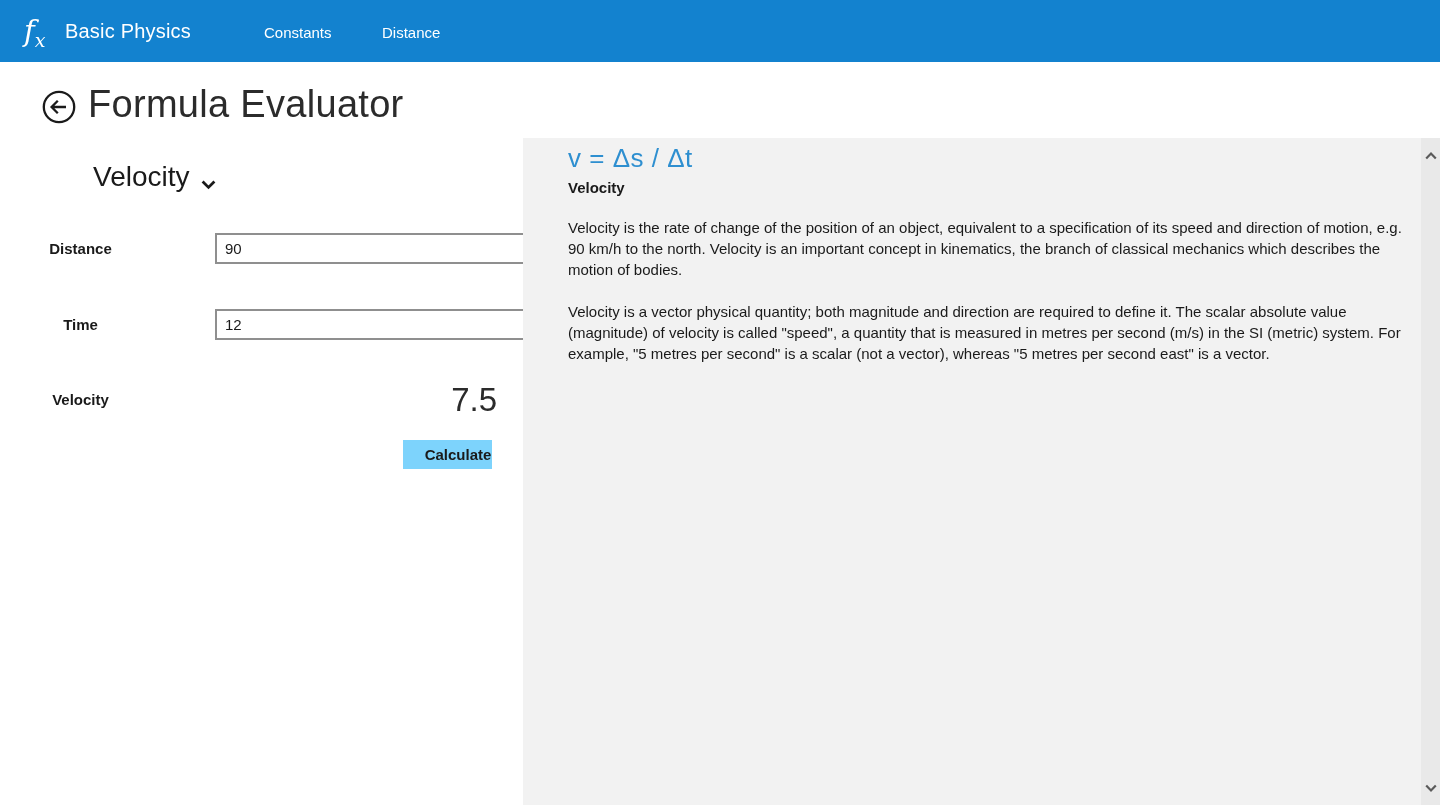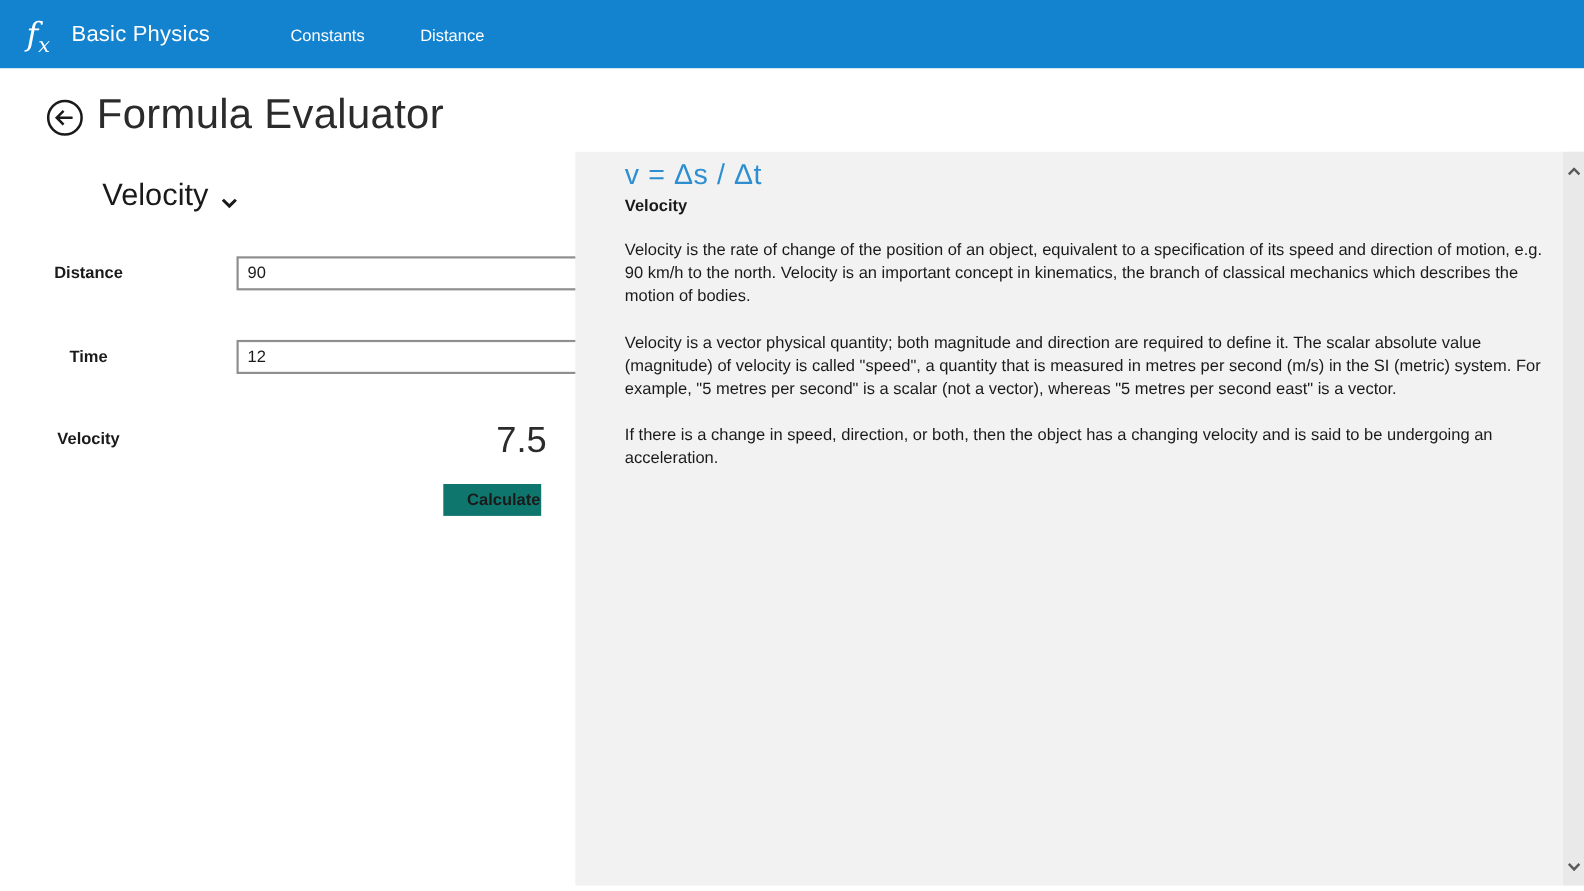--- a/index.html
+++ b/index.html
@@ -67,21 +67,21 @@
   .inp-distance { top:233px; }
   .inp-time     { top:309px; }
 
   .result-value {
     position:absolute; left:179px; top:381px; width:318px; text-align:right;
     font-size:33px; font-weight:200; color:#2b2b2b;
   }
 
   .calculate-button {
     position:absolute; left:403px; top:440px; width:89px; height:29px;
-    background:#0f766e; border:none; cursor:pointer;
+    background:#7dd3fc; border:none; cursor:pointer;
     font-family:"Liberation Sans", sans-serif;
     font-size:15px; font-weight:600; color:#1a1a1a;padding-left:21px;
   }
 
   
   .info-panel {
     position:absolute; left:523px; top:138px; width:917px; height:667px;
     background:#f2f2f2;
   }
   .info-content { position:absolute; left:45px; top:5px; width:840px; }
@@ -146,21 +146,20 @@
 <div class="result-value">7.5</div>
 
 <button class="calculate-button">Calculate</button>
 
 <div class="info-panel">
   <div class="info-content">
     <div class="info-formula">v = Δs / Δt</div>
     <div class="info-heading">Velocity</div>
     <p class="info-paragraph">Velocity is the rate of change of the position of an object, equivalent to a specification of its speed and direction of motion, e.g. 90 km/h to the north. Velocity is an important concept in kinematics, the branch of classical mechanics which describes the motion of bodies.</p>
     <p class="info-paragraph">Velocity is a vector physical quantity; both magnitude and direction are required to define it. The scalar absolute value (magnitude) of velocity is called "speed", a quantity that is measured in metres per second (m/s) in the SI (metric) system. For example, "5 metres per second" is a scalar (not a vector), whereas "5 metres per second east" is a vector.</p>
-    <p class="info-paragraph">If there is a change in speed, direction, or both, then the object has a changing velocity and is said to be undergoing an acceleration.</p>
   </div>
 
   <div class="scrollbar">
     <div class="scroll-arrow scroll-up">
       <svg width="12" height="8" viewBox="0 0 12 8">
         <path d="M1.2 6.6 L6 1.6 L10.8 6.6" fill="none" stroke="#5a5a5a" stroke-width="2.2"></path>
       </svg>
     </div>
     <div class="scroll-arrow scroll-down">
       <svg width="12" height="8" viewBox="0 0 12 8">

